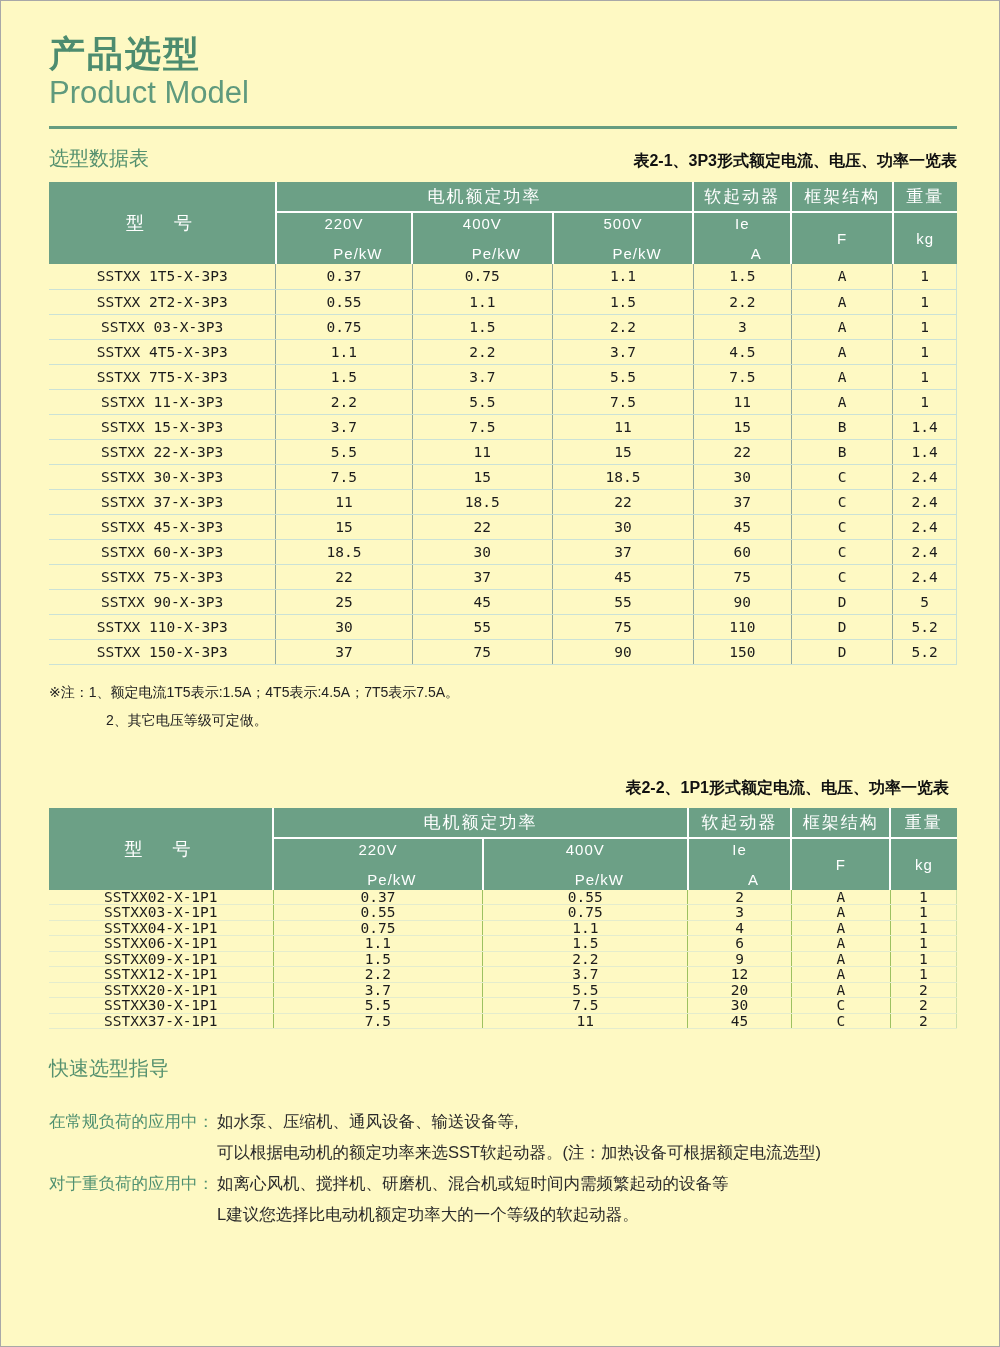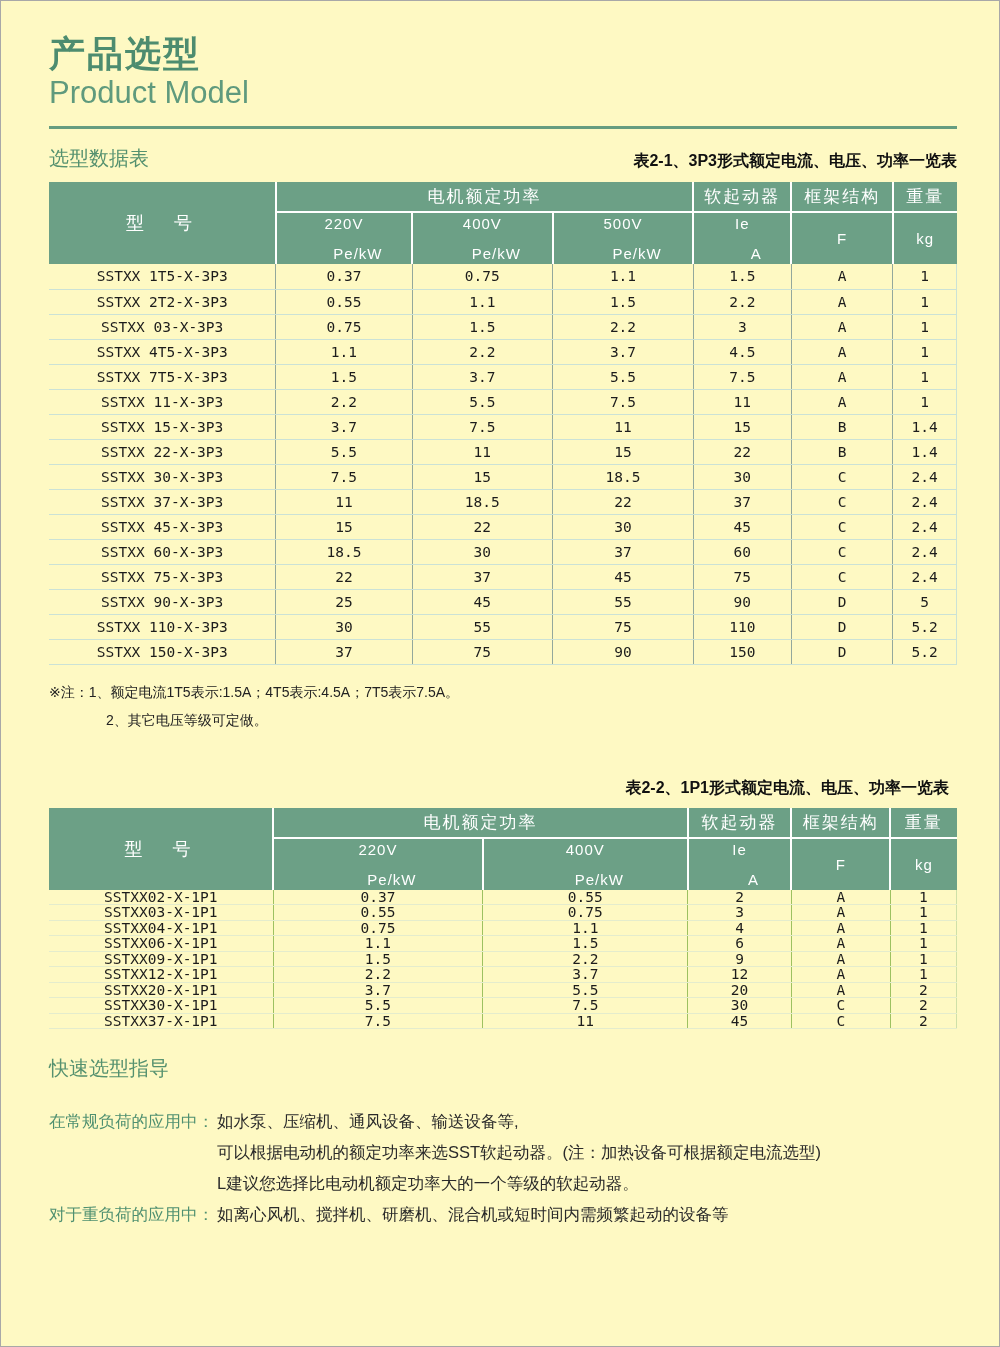--- a/index.html
+++ b/index.html
@@ -376,21 +376,21 @@
 
   <div class="guide-row">
     <span class="guide-label">在常规负荷的应用中：</span>
     <span class="guide-text">如水泵、压缩机、通风设备、输送设备等,</span>
   </div>
   <div class="guide-row">
     <span class="guide-label"></span>
     <span class="guide-text">可以根据电动机的额定功率来选SST软起动器。(注：加热设备可根据额定电流选型)</span>
   </div>
   <div class="guide-row">
+    <span class="guide-label">对于重负荷的应用中：</span>
+    <span class="guide-text">如离心风机、搅拌机、研磨机、混合机或短时间内需频繁起动的设备等</span>
+  </div>
+  <div class="guide-row">
     <span class="guide-label"></span>
     <span class="guide-text">L建议您选择比电动机额定功率大的一个等级的软起动器。</span>
   </div>
-  <div class="guide-row">
-    <span class="guide-label">对于重负荷的应用中：</span>
-    <span class="guide-text">如离心风机、搅拌机、研磨机、混合机或短时间内需频繁起动的设备等</span>
-  </div>
 
 </div>
 
 </body></html>

